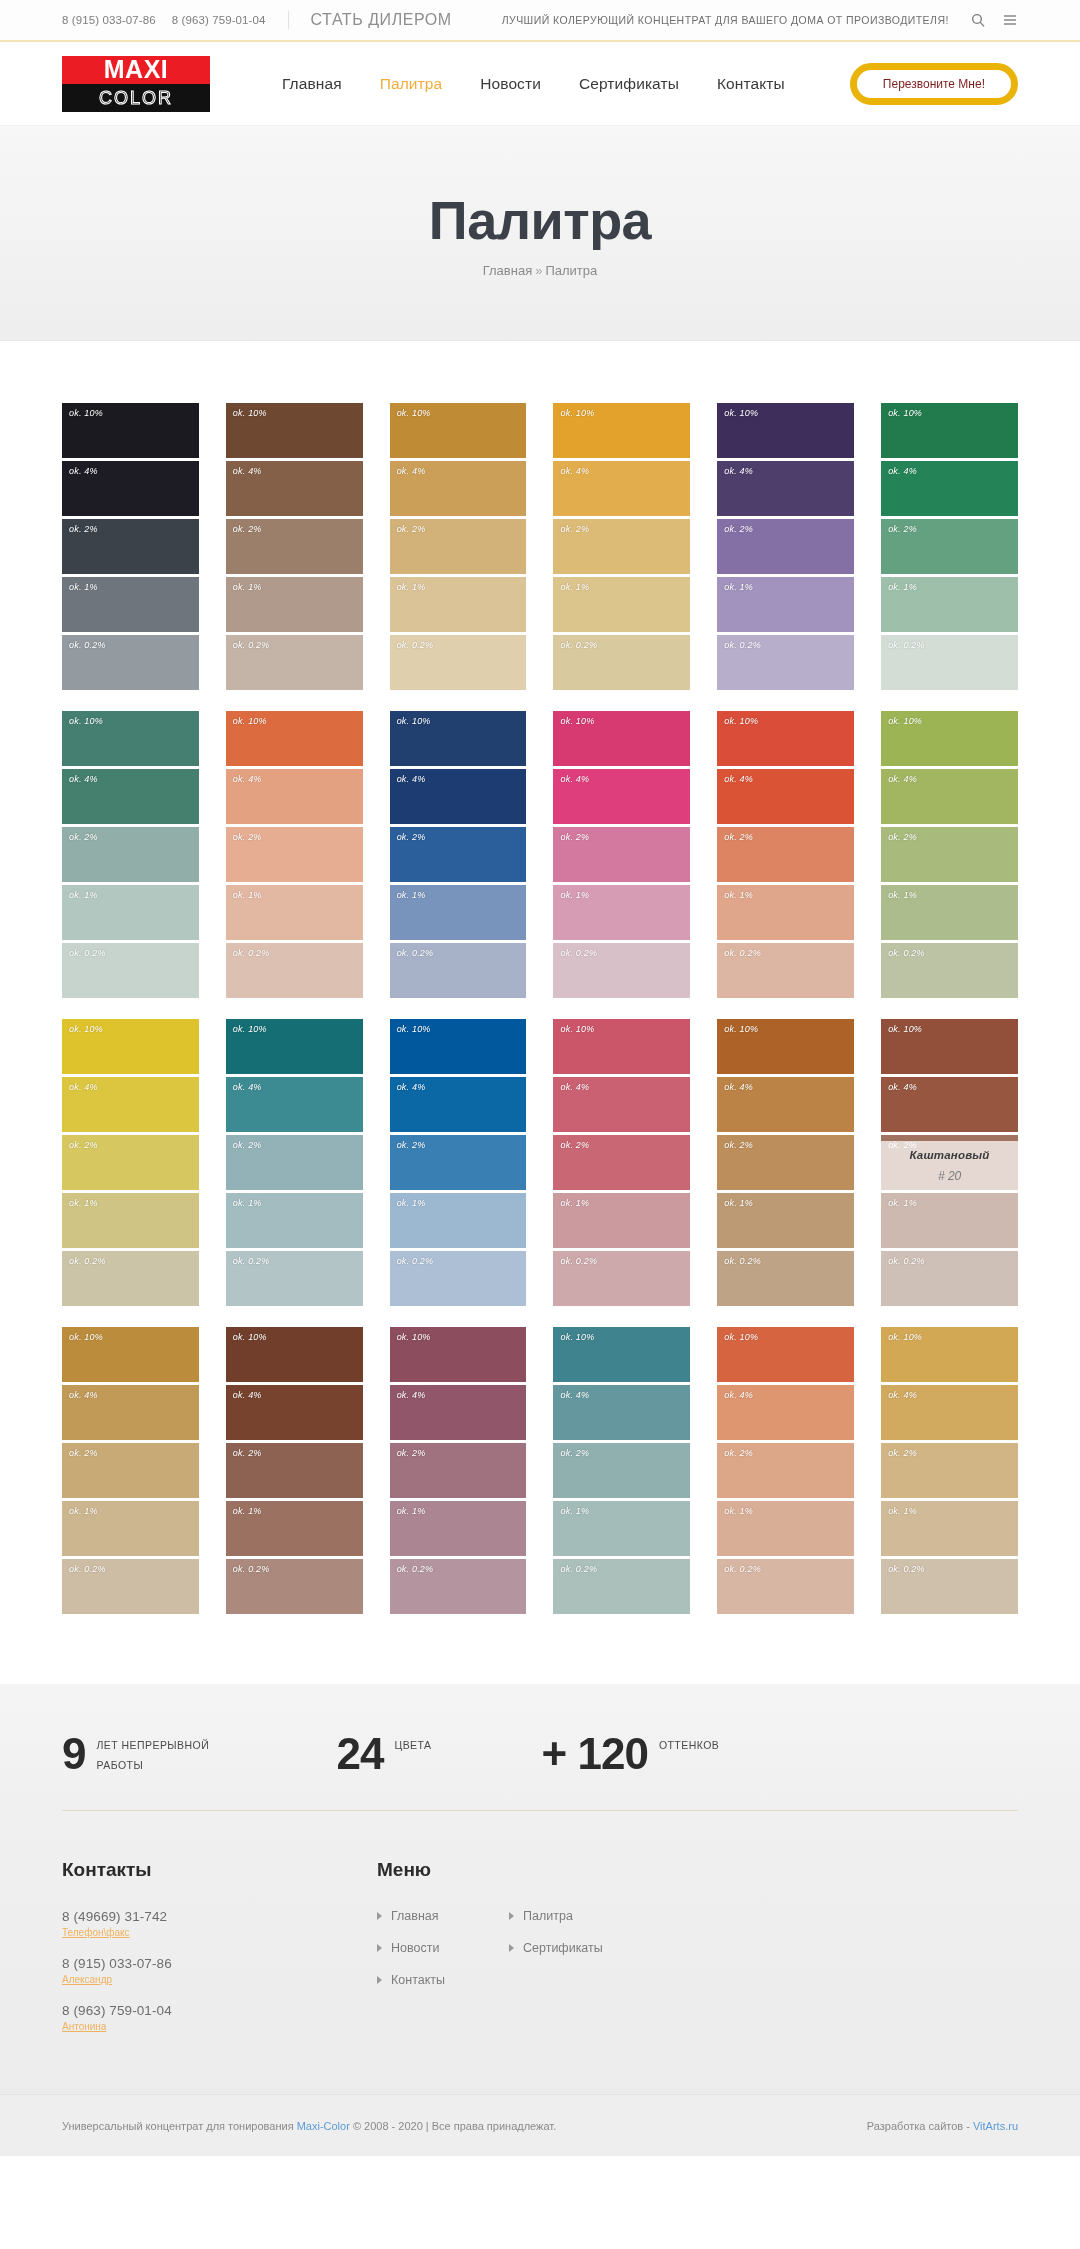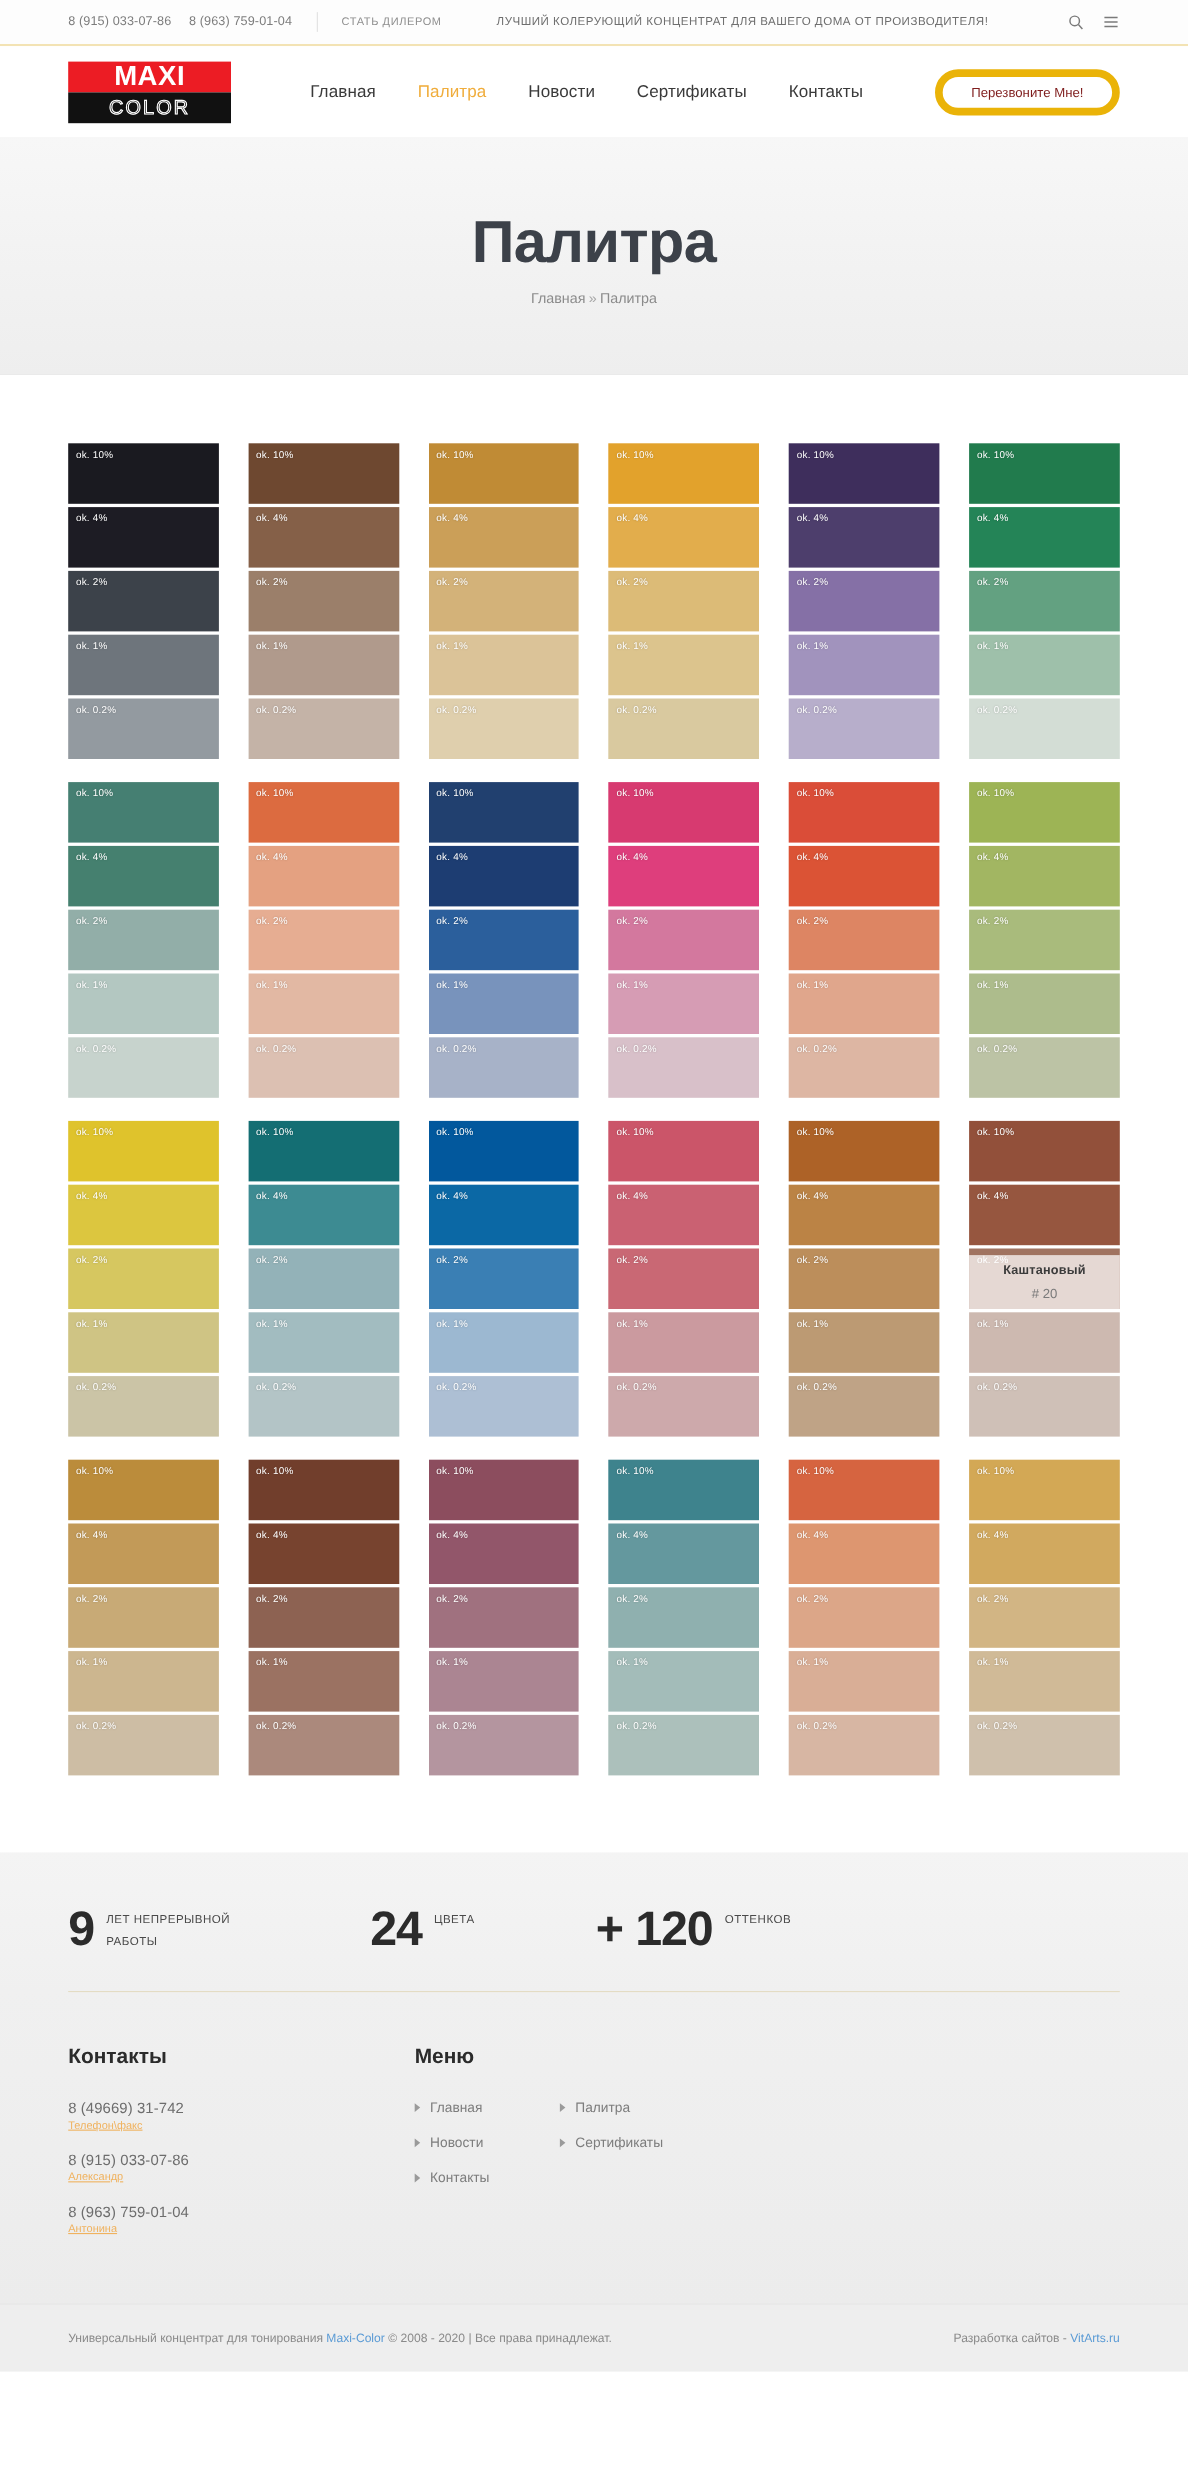--- a/index.html
+++ b/index.html
@@ -25,21 +25,21 @@
     padding:0 62px;
     font-size:11.5px;
     color:#8e8e8e;
   }
   .topbar .phones{ display:flex; gap:16px; }
   .topbar .phone{ letter-spacing:.1px; white-space:nowrap; color:#7d7d7d; }
   .topbar .sep{
     width:1px; height:18px; background:#e2e2e2; margin:0 22px;
   }
   .topbar .dealer{
-    letter-spacing:.55px; font-size:10px; color:#8e8e8e; white-space:nowrap;
+    letter-spacing:.55px; font-size:16px; color:#8e8e8e; white-space:nowrap;
   }
   .topbar .slogan{
     margin-left:50px;
     letter-spacing:.45px; font-size:10.5px; color:#6f6f6f; white-space:nowrap;
   }
   .topbar .tb-icons{ margin-left:auto; display:flex; align-items:center; gap:16px; }
   .tb-icon{ width:16px; height:16px; display:block; color:#7a7a7a; cursor:pointer; }
   .tb-icon svg{ width:100%; height:100%; display:block; }
 
   
@@ -107,21 +107,21 @@
     color:#3c4149;
     letter-spacing:-.5px;
     font-family:"Liberation Sans", sans-serif;
   }
   .crumbs{ font-size:13px; color:#8b8b8b; }
   .crumbs a{ color:#8b8b8b; text-decoration:none; cursor:pointer; }
   .crumbs .divider{ color:#a8a8a8; margin:0 3px; }
 
   
   .palette-wrap{ padding:62px 62px 70px 62px; background:#fff; }
-  .palette-row{ display:flex; gap:27px; margin-bottom:21px; }
+  .palette-row{ display:flex; gap:27px; margin-bottom:21px;font-style:italic; }
   .palette-row:last-child{ margin-bottom:0; }
   .color-card{
     flex:1 1 0;
     display:flex; flex-direction:column; gap:3px;
     position:relative;
     cursor:pointer;
   }
   .shade{
     height:55px;
     position:relative;

